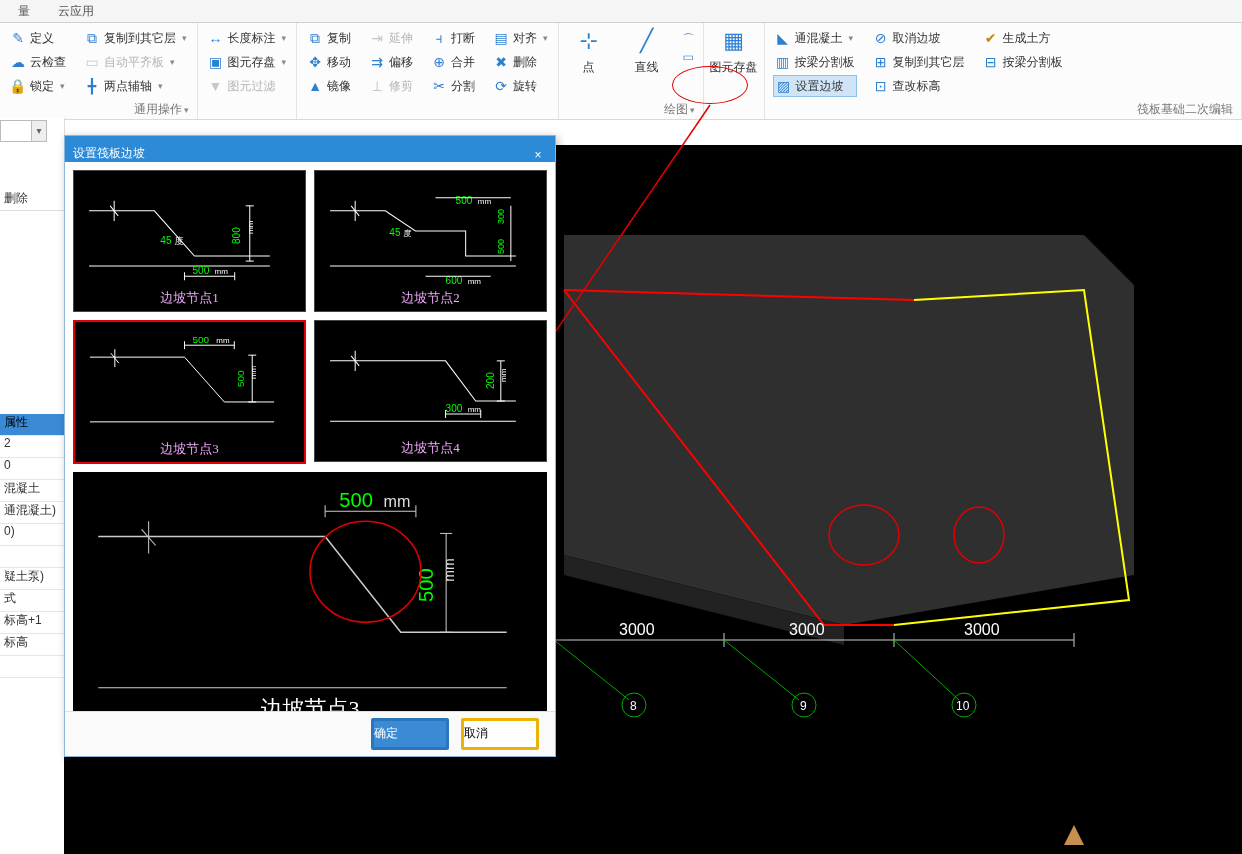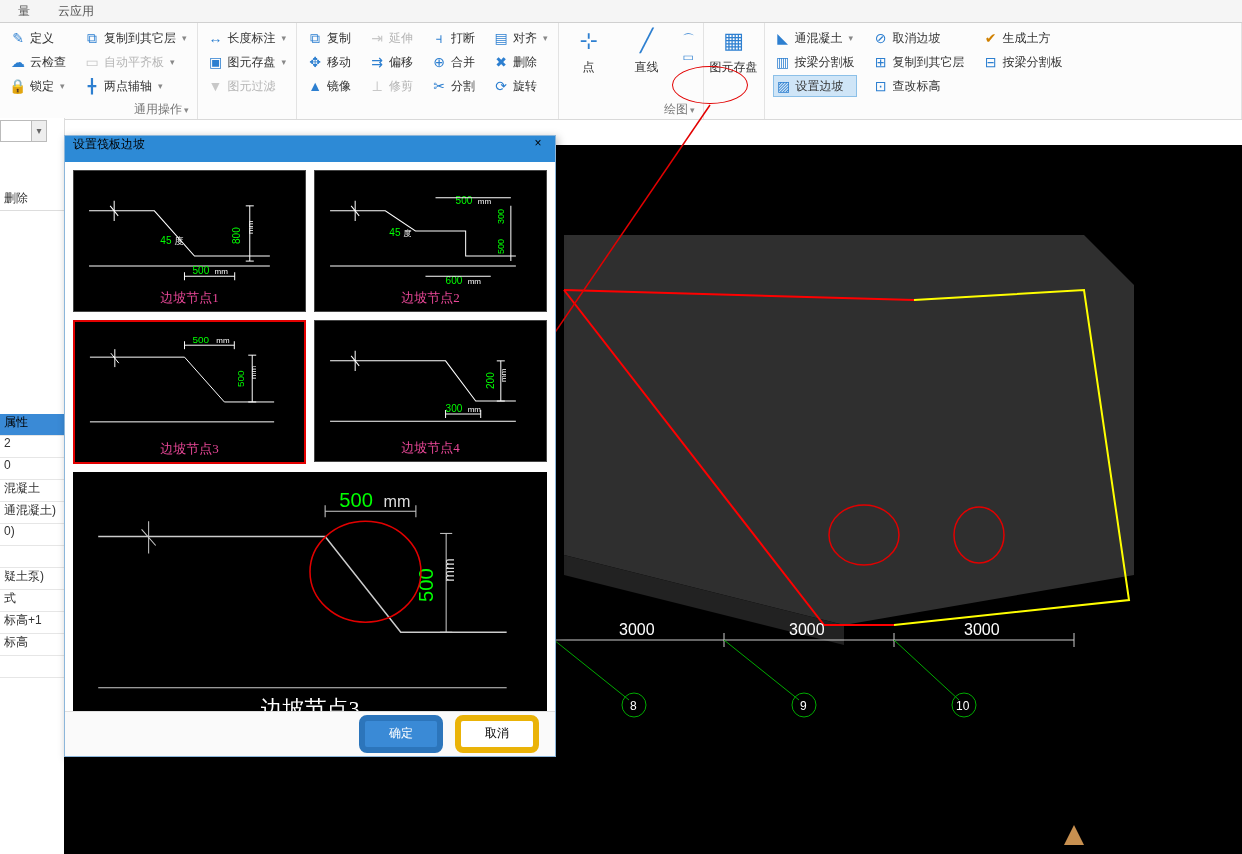--- a/index.html
+++ b/index.html
@@ -21,32 +21,32 @@
 .leftcol{position:absolute;left:0;top:118px;width:64px;height:736px;border-right:1px solid #ddd;background:#fff}
 .combo{position:absolute;left:0;top:120px;width:45px;height:20px;border:1px solid #bbb}
 .combo .ar{position:absolute;right:0;top:0;width:14px;height:20px;background:#eee;border-left:1px solid #bbb;text-align:center;color:#666;font-size:10px;line-height:20px}
 .delbtn{position:absolute;left:0;top:190px;width:60px;height:20px;padding-left:4px;color:#333;border-bottom:1px solid #ddd}
 .props{position:absolute;left:0;top:414px;width:64px}
 .prow{height:21px;border-bottom:1px solid #e6e6e6;padding-left:4px;white-space:nowrap;overflow:hidden;color:#333}
 .prow.hd{background:#3a8ad6;color:#000000;}
 .canvas{position:absolute;left:64px;top:145px;right:0;bottom:0;background:#000}
 .canvas svg{position:absolute;inset:0;width:100%;height:100%}
 .dlg{position:absolute;left:64px;top:135px;width:490px;height:620px;background:#fff;border:1px solid #8cb6da;box-shadow:2px 2px 8px rgba(0,0,0,.25)}
-.dlgtitle{height:26px;background:#2d8ad6;color:#000000;display:flex;align-items:flex-start;padding:0 8px;font-size:12px}
+.dlgtitle{height:26px;background:#2d8ad6;color:#ffffff;display:flex;align-items:flex-end;padding:0 8px;font-size:12px}
 .dlgtitle .x{margin-left:auto;width:18px;text-align:center}
 .thumbs{display:grid;grid-template-columns:1fr 1fr;gap:8px;padding:8px}
 .thumb{background:#000;height:140px;position:relative;border:1px solid #444}
 .thumb.sel{border:2px solid #e20000}
-.thumb .tl{position:absolute;left:0;right:0;bottom:4px;text-align:center;color:#ec4899;font-size:13px;font-family:"SimSun"}
+.thumb .tl{position:absolute;left:0;right:0;bottom:4px;text-align:center;color:#f0abfc;font-size:13px;font-family:"SimSun"}
 .thumb svg{position:absolute;inset:0;width:100%;height:100%}
 .preview{margin:0 8px;height:260px;background:#000;position:relative}
 .preview svg{position:absolute;inset:0;width:100%;height:100%}
 .preview .tl{position:absolute;left:0;right:0;bottom:8px;text-align:center;color:#fff;font-size:22px;font-family:"SimSun"}
 .dlgbtns{position:absolute;left:0;right:0;bottom:0;height:44px;border-top:1px solid #e0e0e0;display:flex;justify-content:flex-end;align-items:center;gap:12px;padding-right:16px;background:#fafafa}
-.btn{width:72px;height:26px;border:6px solid #eab308;background:#fff;text-align:center;line-height:24px;border-radius:8px}
+.btn{width:72px;height:26px;border:3px solid #eab308;background:#fff;line-height:24px;border-radius:2px}
 .btn.primary{background:#3a8ad6;color:#fff;border-color:#2c75bb}
 .red-annot{position:absolute;border:1px solid #e20000;border-radius:50%}
 .red-arrow{position:absolute;pointer-events:none}
 </style>
 </head>
 <body>
 
 <div class="tabstrip">
   <span>量</span>
   <span>云应用</span>
@@ -239,20 +239,21 @@
         <div class="rbtn">
             <span class="ic" style="color:#d08000">✔</span>
             <span>生成土方</span>
           </div>
         <div class="rbtn">
             <span class="ic">⊟</span>
             <span>按梁分割板</span>
           </div>
       </div>
     </div>
+    <div class="glab">筏板基础二次编辑</div>
   </div>
 </div>
 
 <div class="leftcol"></div>
 <div class="combo">
     <div class="ar">▾</div>
   </div>
 <div class="delbtn">删除</div>
 
 <div class="props">

